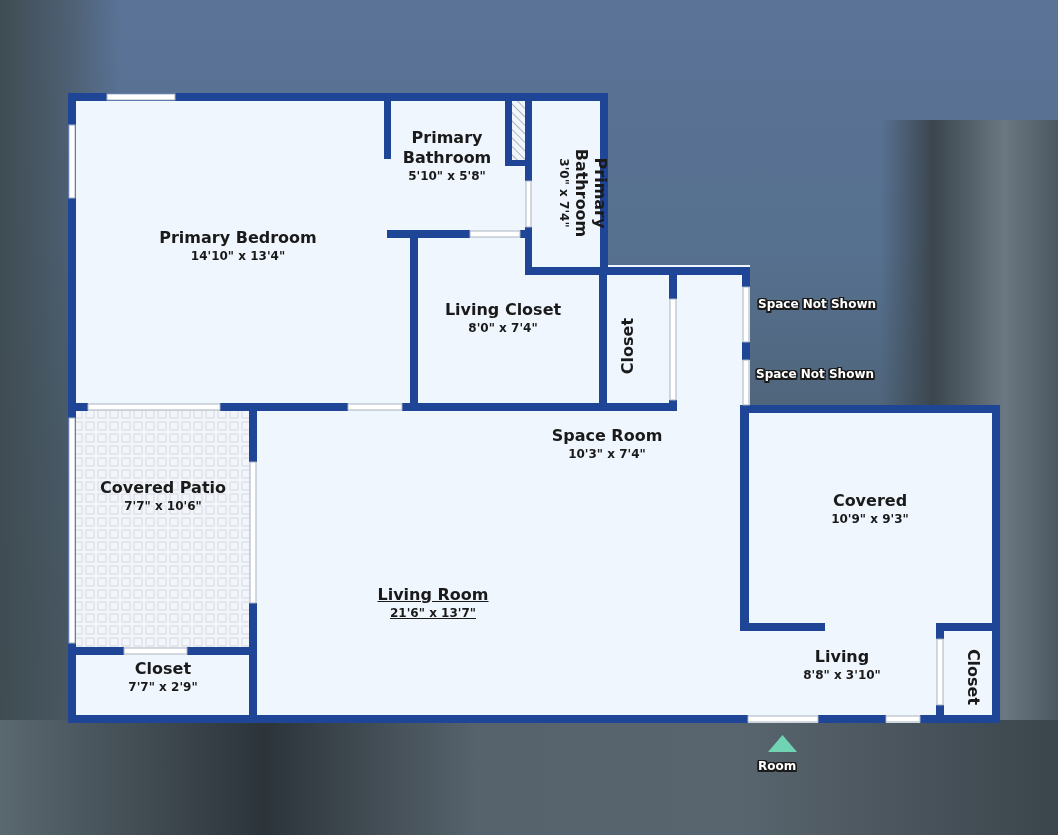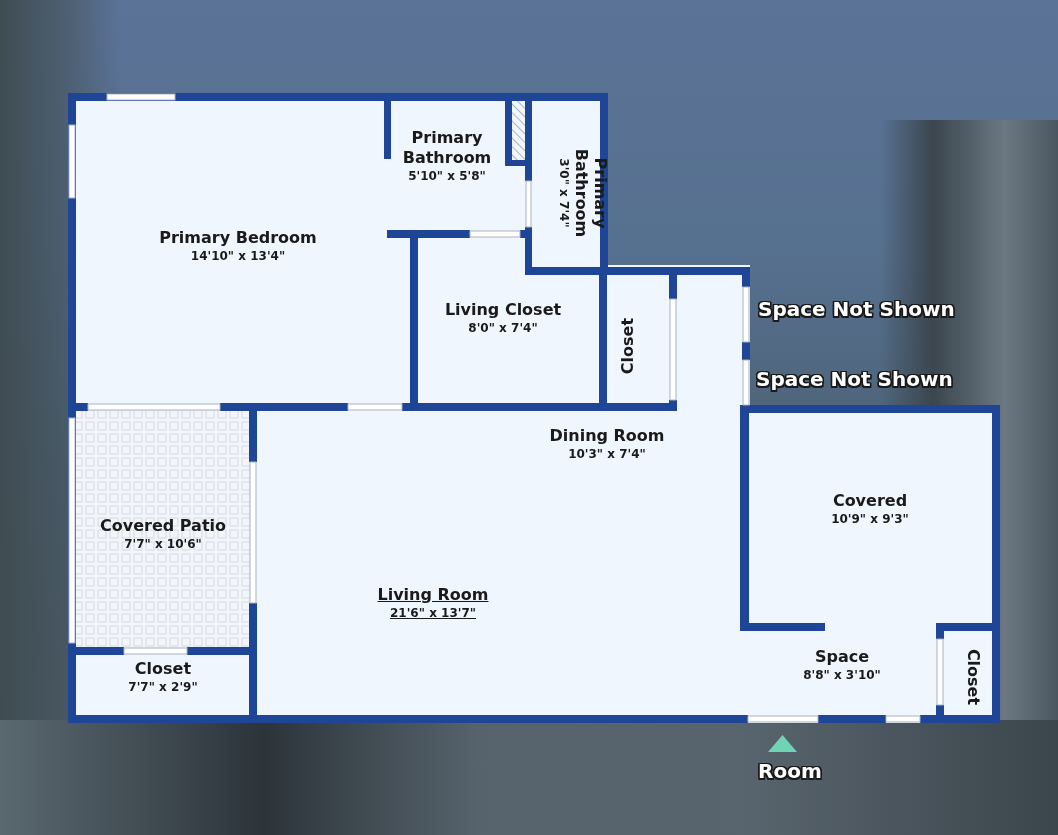--- a/index.html
+++ b/index.html
@@ -11,21 +11,21 @@
     background:linear-gradient(90deg,#3f4c52 0%,rgba(70,85,95,0.6) 60%,rgba(0,0,0,0) 100%);}
   .bg-blur .b2{position:absolute;left:880px;top:120px;width:178px;height:715px;
     background:linear-gradient(90deg,rgba(40,50,58,0) 0%,#3b464e 30%,#6b7882 70%,#4a5660 100%);}
   .bg-blur .b3{position:absolute;left:0;top:720px;width:1058px;height:115px;
     background:linear-gradient(90deg,#5a6870 0%,#2c343a 25%,#56636c 45%,#59656e 70%,#3b454c 100%);}
   svg.plan{position:absolute;left:0;top:0;}
   .label{position:absolute;text-align:center;color:#1a1a1a;white-space:nowrap;transform:translate(-50%,0);}
   .label .name{font-weight:bold;font-size:16px;line-height:20px;display:block;}
   .label .dim{font-weight:bold;font-size:12px;line-height:16px;display:block;}
   .vlabel{position:absolute;white-space:nowrap;color:#1a1a1a;font-weight:bold;transform-origin:center center;}
-  .outline-text{position:absolute;color:#ffffff;font-weight:bold;font-size:20px;white-space:nowrap;
+  .outline-text{position:absolute;color:#ffffff;font-weight:bold;font-size:12px;white-space:nowrap;
     text-shadow:-1.5px -1.5px 0 #1a1a1a,1.5px -1.5px 0 #1a1a1a,-1.5px 1.5px 0 #1a1a1a,1.5px 1.5px 0 #1a1a1a,0 1.5px 0 #1a1a1a,0 -1.5px 0 #1a1a1a,1.5px 0 0 #1a1a1a,-1.5px 0 0 #1a1a1a;}
 </style>
 </head>
 <body>
 
 <div class="bg-blur">
   <div class="b1"></div>
     <div class="b2"></div>
     <div class="b3"></div>
 </div>
@@ -145,46 +145,46 @@
 <div class="label" style="left:503px;top:300px;">
   <span class="name">Living Closet</span>
   <span class="dim">8'0" x 7'4"</span>
 </div>
 
 <div class="vlabel" style="left:598px;top:336px;width:60px;height:20px;transform:rotate(-90deg);text-align:center;font-size:16px;line-height:20px;">
   <span>Closet</span>
 </div>
 
 <div class="label" style="left:607px;top:426px;">
-  <span class="name">Dining Room</span>
+  <span class="name">Space Room</span>
   <span class="dim">10'3" x 7'4"</span>
 </div>
 
 <div class="label" style="left:870px;top:491px;">
   <span class="name">Covered</span>
   <span class="dim">10'9" x 9'3"</span>
 </div>
 
-<div class="label" style="left:163px;top:516px;">
+<div class="label" style="left:163px;top:478px;">
   <span class="name">Covered Patio</span>
   <span class="dim">7'7" x 10'6"</span>
 </div>
 
 <div class="label" style="left:163px;top:659px;">
   <span class="name">Closet</span>
   <span class="dim">7'7" x 2'9"</span>
 </div>
 
 <div class="label" style="left:433px;top:585px;text-decoration:underline;">
   <span class="name">Living Room</span>
   <span class="dim">21'6" x 13'7"</span>
 </div>
 
 <div class="label" style="left:842px;top:647px;">
-  <span class="name">Space</span>
+  <span class="name">Living</span>
   <span class="dim">8'8" x 3'10"</span>
 </div>
 
 <div class="vlabel" style="left:943px;top:667px;width:60px;height:20px;transform:rotate(90deg);text-align:center;font-size:16px;line-height:20px;">
   <span>Closet</span>
 </div>
 
 <div class="outline-text" style="left:758px;top:297px;">Space Not Shown</div>
 <div class="outline-text" style="left:756px;top:367px;">Space Not Shown</div>
 <div class="outline-text" style="left:758px;top:759px;">Room</div>

